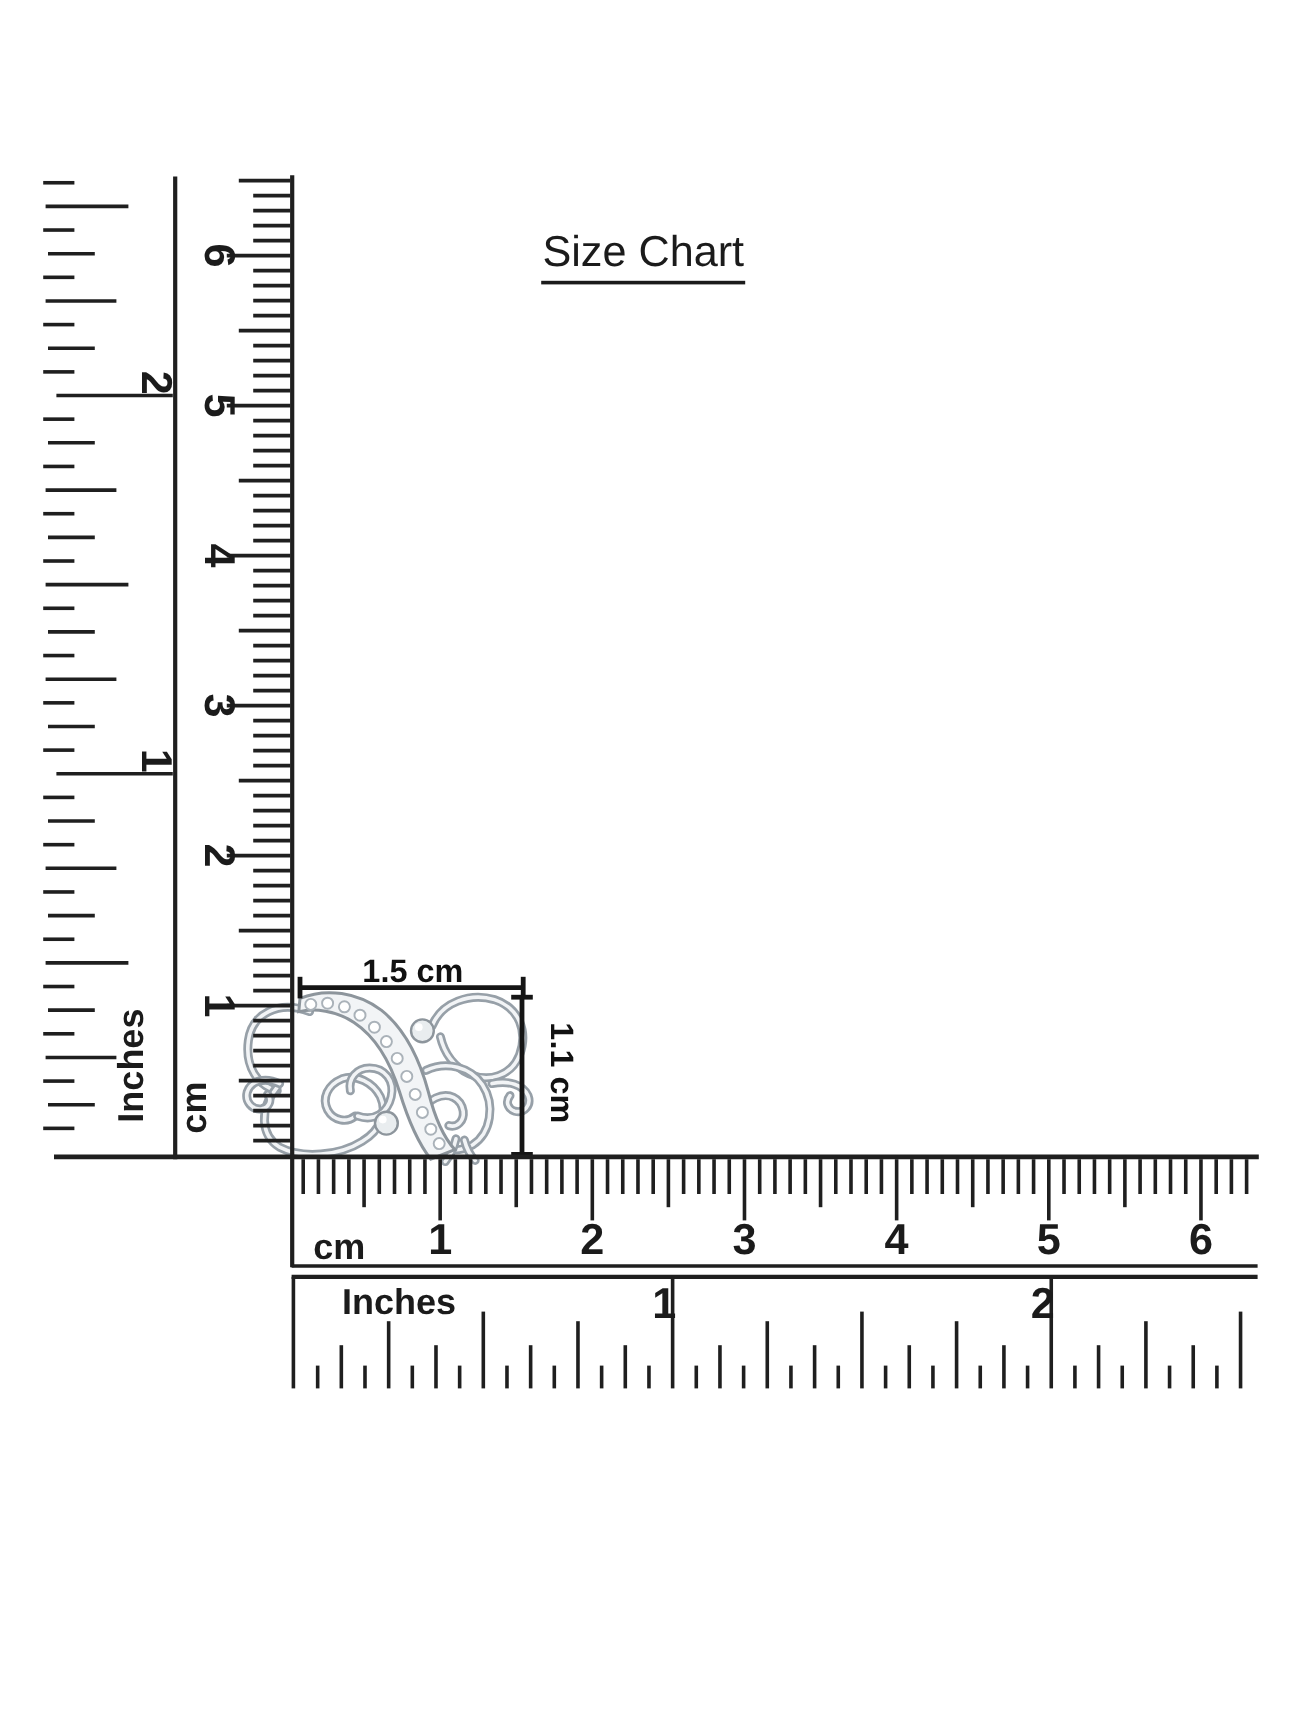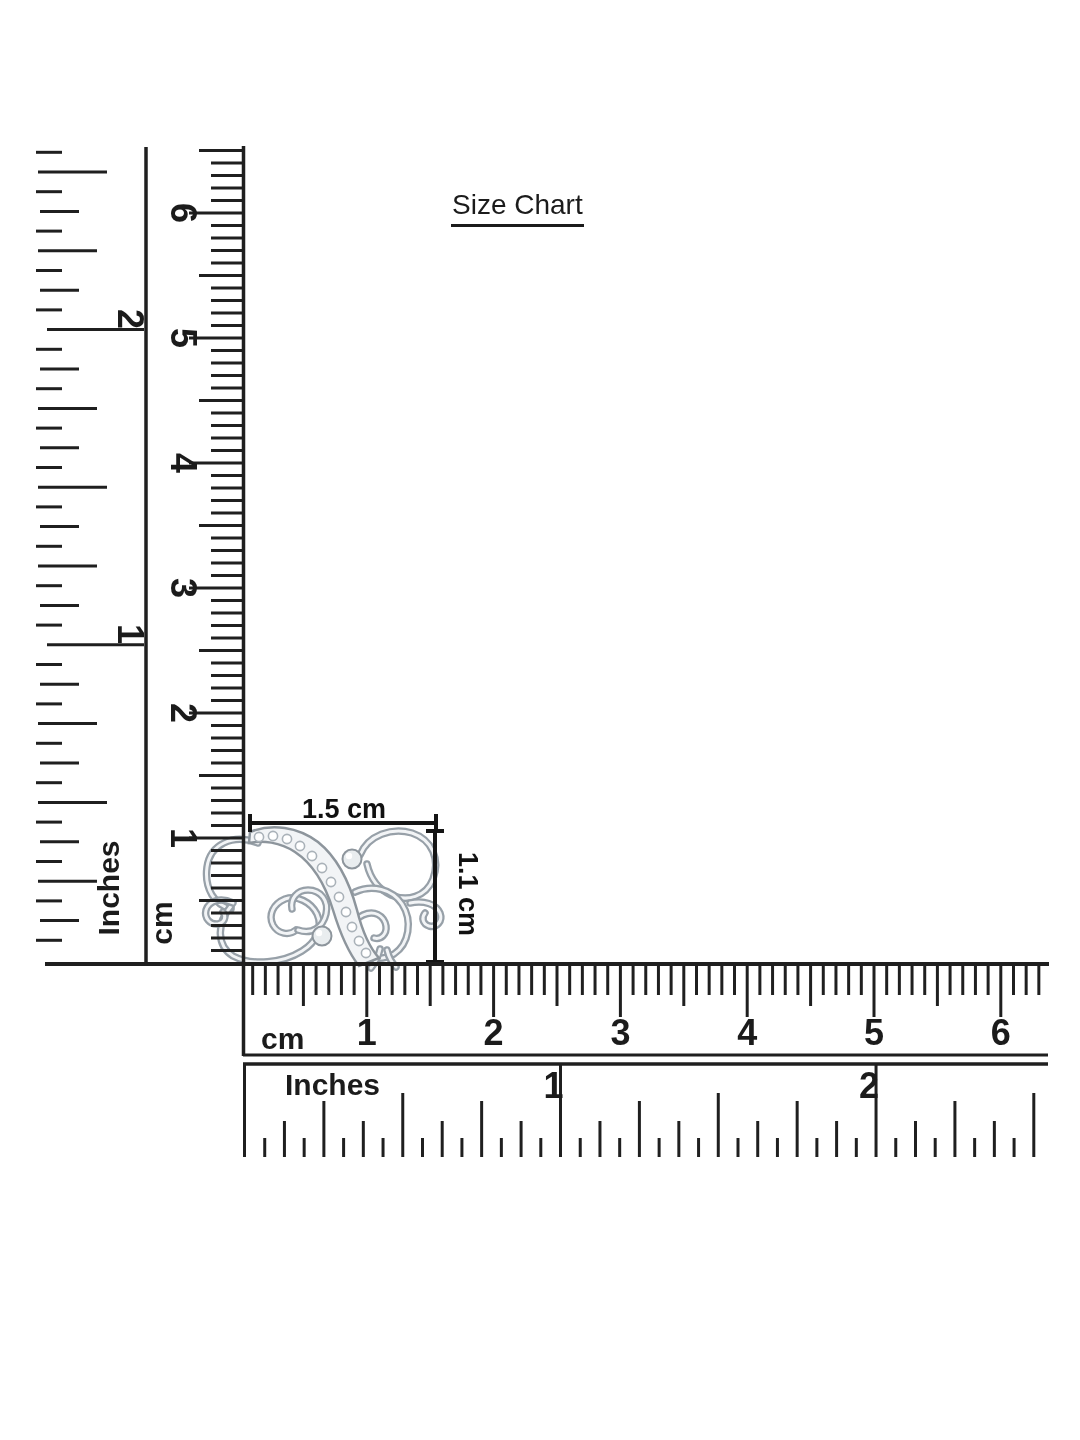--- a/index.html
+++ b/index.html
@@ -7,21 +7,21 @@
     position:relative;
     width:1080px;height:1440px;
     background:#ffffff;
     font-family:"Liberation Sans", sans-serif;
     overflow:hidden;
   }
   .page-title{
     position:absolute;
     left:451px;top:189px;
     margin:0;
-    font-size:28px;
+    font-size:36px;
     font-weight:400;
     color:#1b1b1b;
     letter-spacing:0px;
     border-bottom:3px solid #1b1b1b;
     padding:0 1px 3px 1px;
   }
   svg{position:absolute;left:0;top:0;}
   .wire-outer{stroke:#97a0a8;stroke-width:7.5;fill:none;stroke-linecap:round;}
   .wire-inner{stroke:#f2f4f6;stroke-width:3;fill:none;stroke-linecap:round;}
   .ruler-num{font-family:"Liberation Sans",sans-serif;font-weight:700;fill:#1b1b1b;}

